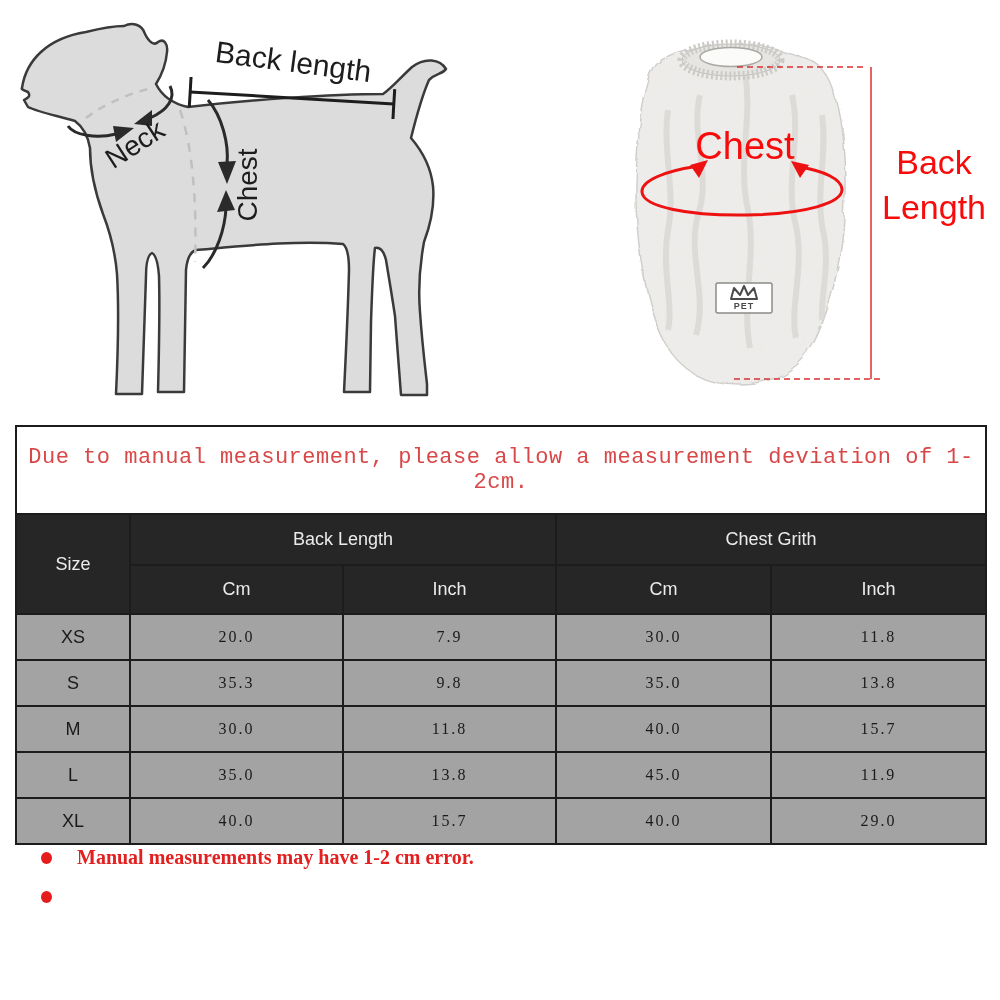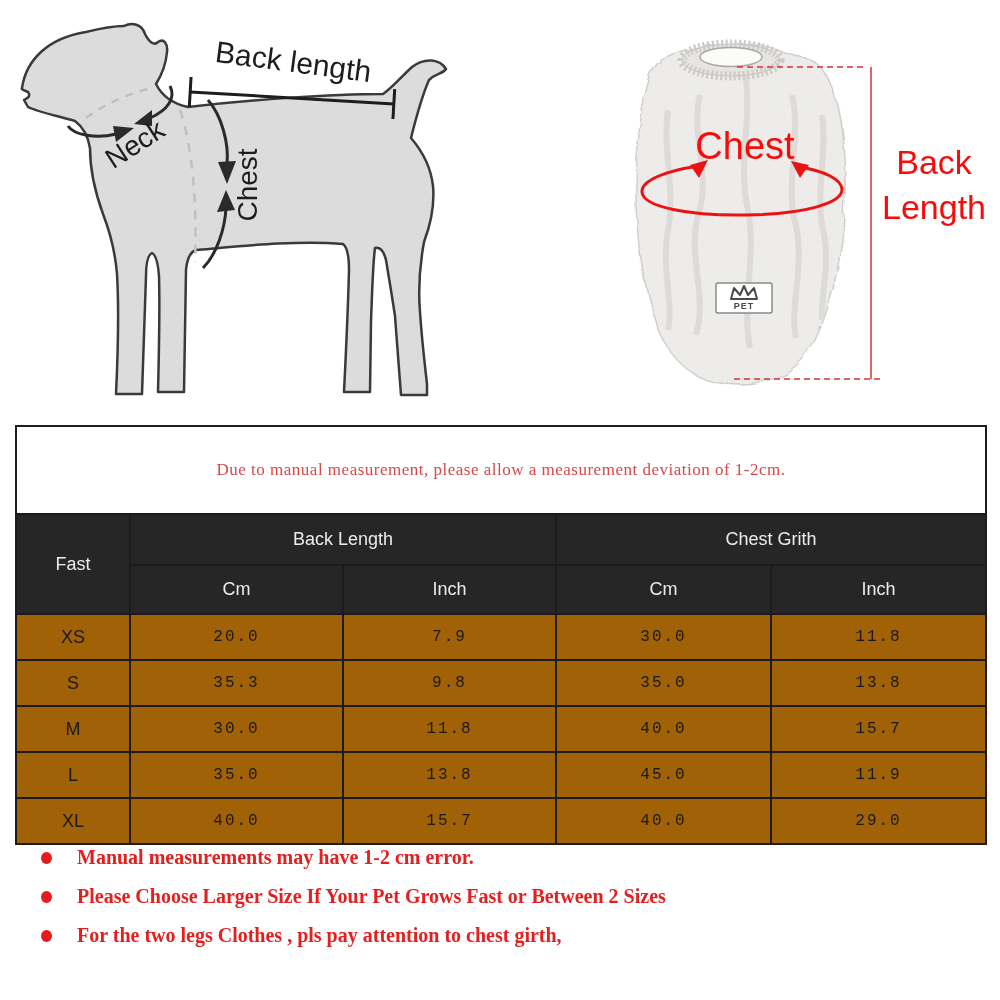--- a/index.html
+++ b/index.html
@@ -6,28 +6,28 @@
   .canvas{position:relative;width:1000px;height:1000px;background:#ffffff;overflow:hidden;
           font-family:"Liberation Sans",sans-serif;}
   svg text{font-family:"Liberation Sans",sans-serif;}
 
   
   .size-table{position:absolute;left:15px;top:425px;width:970px;border-collapse:collapse;
               table-layout:fixed;}
   .size-table td,.size-table th{border:2px solid #1c1c1c;text-align:center;vertical-align:middle;
               padding:0;}
   .note-row td{height:86px;background:#ffffff;}
-  .note-text{font-family:Liberation Serif, serif;font-size:17px;
+  .note-text{font-family:Liberation Mono, monospace;font-size:22px;
              color:#d84848;letter-spacing:0.5px;}
   .head-row th{background:#262626;color:#ebebeb;font-weight:normal;font-size:18px;}
   .hrow1 th{height:49px;}
   .hrow2 th{height:47px;}
-  .body-row td{height:44px;background:#a16207;color:#1a1a1a;}
+  .body-row td{height:44px;background:#a3a3a3;color:#1a1a1a;}
   .size-cell{font-size:18px;}
-  .num-cell{font-family:Liberation Mono, monospace;font-size:16px;
+  .num-cell{font-family:Liberation Serif, serif;font-size:16px;
             letter-spacing:2px;}
 
   
   .notes{position:absolute;left:38px;top:838px;width:930px;}
   .note-line{display:flex;align-items:center;height:39px;}
   .bullet-dot{flex:0 0 auto;width:11px;height:12px;border-radius:50%;background:#e61c1c;
               margin-left:3px;margin-right:25px;}
   .no-bullet .bullet-dot{visibility:hidden;}
   .note-line span.txt{font-family:"Liberation Serif",serif;font-weight:bold;font-size:20px;
               color:#e32020;white-space:nowrap;}
@@ -173,21 +173,21 @@
       <col style="width:215px">
         <col style="width:215px">
     </colgroup>
     <tbody>
         <tr class="note-row">
       <td colspan="5">
         <div class="note-text">Due to manual measurement, please allow a measurement deviation of 1-2cm.</div>
       </td>
     </tr>
     <tr class="head-row hrow1">
-      <th rowspan="2">Fast</th>
+      <th rowspan="2">Size</th>
       <th colspan="2">Back Length</th>
       <th colspan="2">Chest Grith</th>
     </tr>
     <tr class="head-row hrow2">
       <th>Cm</th>
       <th>Inch</th>
       <th>Cm</th>
       <th>Inch</th>
     </tr>
     <tr class="body-row">
@@ -228,21 +228,16 @@
   </tbody>
     </table>
 
   <div class="notes">
     <div class="note-line">
       <span class="bullet-dot"></span>
       <span class="txt">Manual measurements may have 1-2 cm error.</span>
     </div>
     <div class="note-line">
       <span class="bullet-dot"></span>
-      <span class="txt">Please Choose Larger Size If Your Pet Grows Fast or Between 2 Sizes</span>
-    </div>
-    <div class="note-line">
-      <span class="bullet-dot"></span>
-      <span class="txt">For the two legs Clothes , pls pay attention to chest girth,</span>
     </div>
   </div>
 
 </div>
 
 </body></html>

